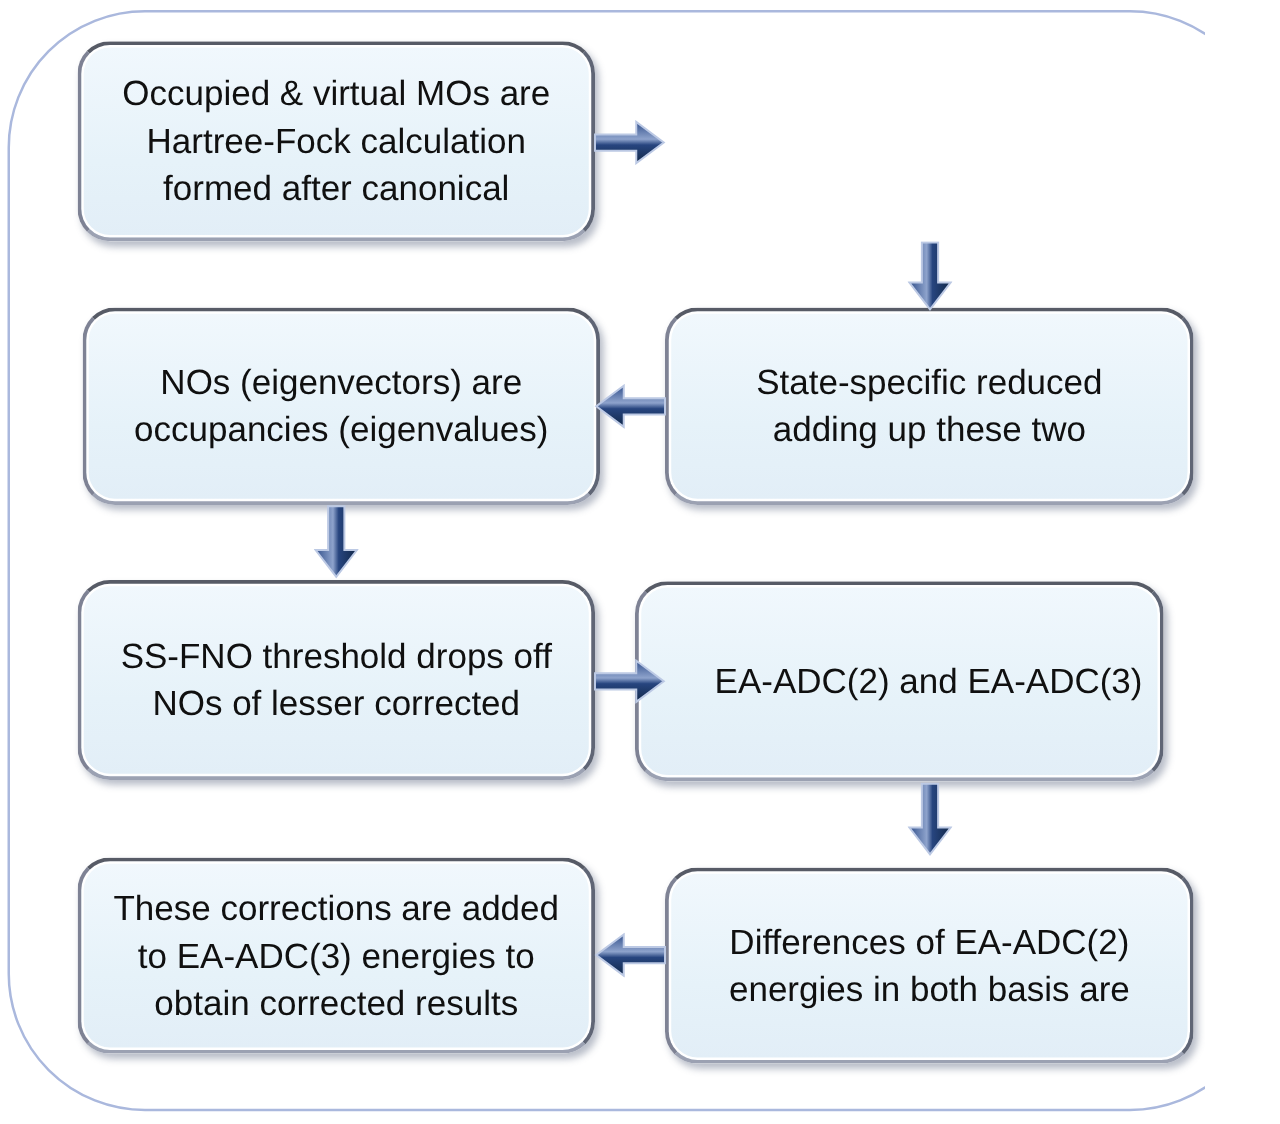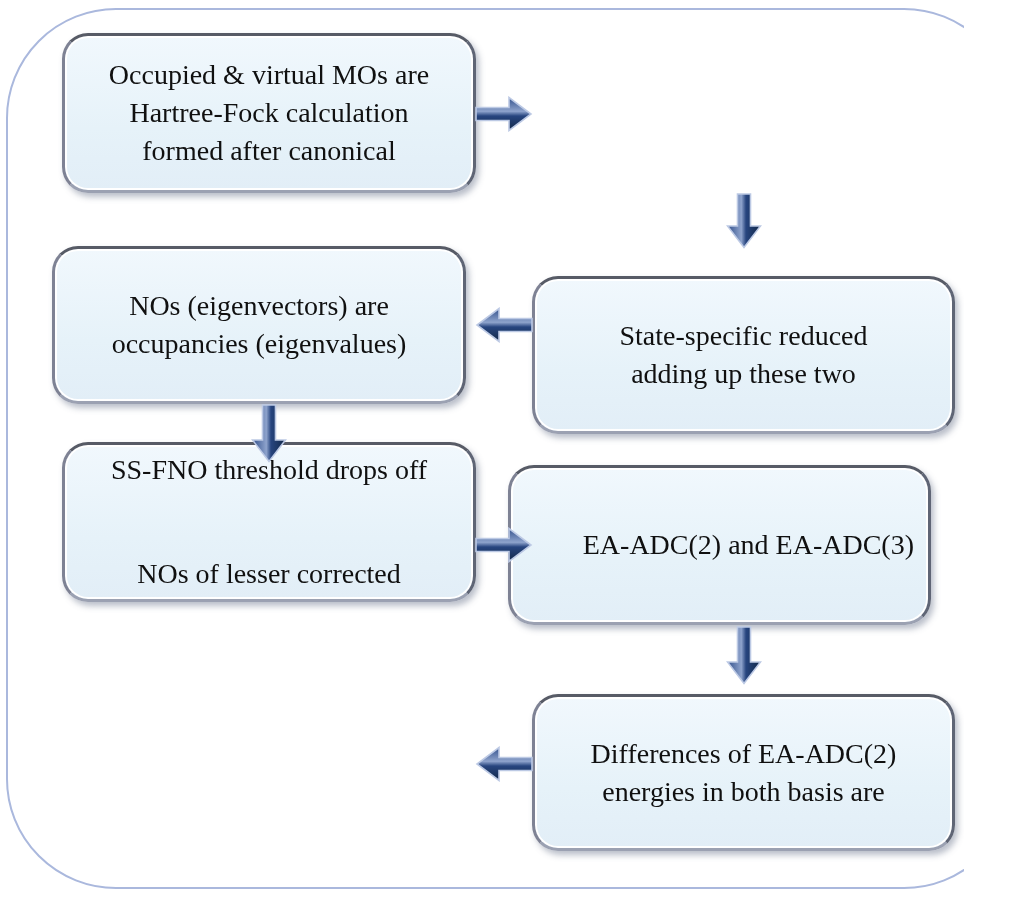--- a/index.html
+++ b/index.html
@@ -1,20 +1,20 @@
 <!DOCTYPE html>
 <html><head>
 <meta charset="utf-8">
 <style>
   html,body{margin:0;padding:0;background:#ffffff;}
   .canvas{
     position:relative;
     width:964px;height:899px;
     background:#ffffff;
-    font-family:Liberation Serif, serif;
+    font-family:Liberation Sans, sans-serif;
     overflow:hidden;
   }
   .frame{
     position:absolute;
     left:6px;top:8px;width:1008px;height:881px;
     border:2px solid #aab8dd;
     border-radius:110px;
     box-sizing:border-box;
     background:transparent;
   }
@@ -27,23 +27,23 @@
     border-color:#575b66 #5f6575 #9ba1b2 #7e8294; 
     box-shadow: inset 0 0 0 2px #ffffff, 3px 4px 6px rgba(100,110,135,0.45);
     display:flex;flex-direction:column;justify-content:center;align-items:center;
     text-align:center;
     font-size:28px;line-height:38px;color:#101010;
     padding:6px 14px;
   }
   .ln{display:block;white-space:nowrap;}
   .b1{left:62px;top:33px;width:414px;height:160px;}
   .b2{left:532px;top:33px;width:423px;height:160px;}
-  .b3{left:52px;top:246px;width:414px;height:158px;}
-  .b4{left:532px;top:246px;width:423px;height:158px;margin-top:30px;}
-  .b5{left:62px;top:442px;width:414px;height:160px;justify-content:space-between;}
+  .b3{left:66px;top:246px;width:414px;height:158px;}
+  .b4{left:532px;top:246px;width:423px;height:158px;}
+  .b5{left:62px;top:464px;width:414px;height:160px;}
   .b6{left:508px;top:465px;width:423px;height:160px;align-items:flex-end;}
   .b7{left:62px;top:686px;width:414px;height:157px;}
   .b8{left:532px;top:694px;width:423px;height:157px;}
   .arrow{position:absolute;}
   .a1{left:475px;top:96px;}
   .a2{left:726px;top:193px;}
   .a3{left:475px;top:307px;}
   .a4{left:251px;top:404px;}
   .a5{left:475px;top:527px;}
   .a6{left:726px;top:626px;}
@@ -93,20 +93,25 @@
 
   <div class="box b5">
     <span class="ln">SS-FNO threshold drops off</span>
     <span class="ln">NOs of lesser corrected</span>
   </div>
 
   <div class="box b6">
     <span class="ln">EA-ADC(2) and EA-ADC(3)</span>
   </div>
 
+  <div class="box b7">
+    <span class="ln">These corrections are added</span>
+    <span class="ln">to EA-ADC(3) energies to</span>
+    <span class="ln">obtain corrected results</span>
+  </div>
 
   <div class="box b8">
     <span class="ln">Differences of EA-ADC(2)</span>
     <span class="ln">energies in both basis are</span>
   </div>
 
   <svg class="arrow a1" width="58" height="36" viewBox="0 0 58 36">
     <polygon points="1,11.5 34,11.5 34,1.5 56,18 34,34.5 34,24.5 1,24.5" fill="url(#gh)" stroke="#bcc9e4" stroke-width="1.6"></polygon>
   </svg>
 

